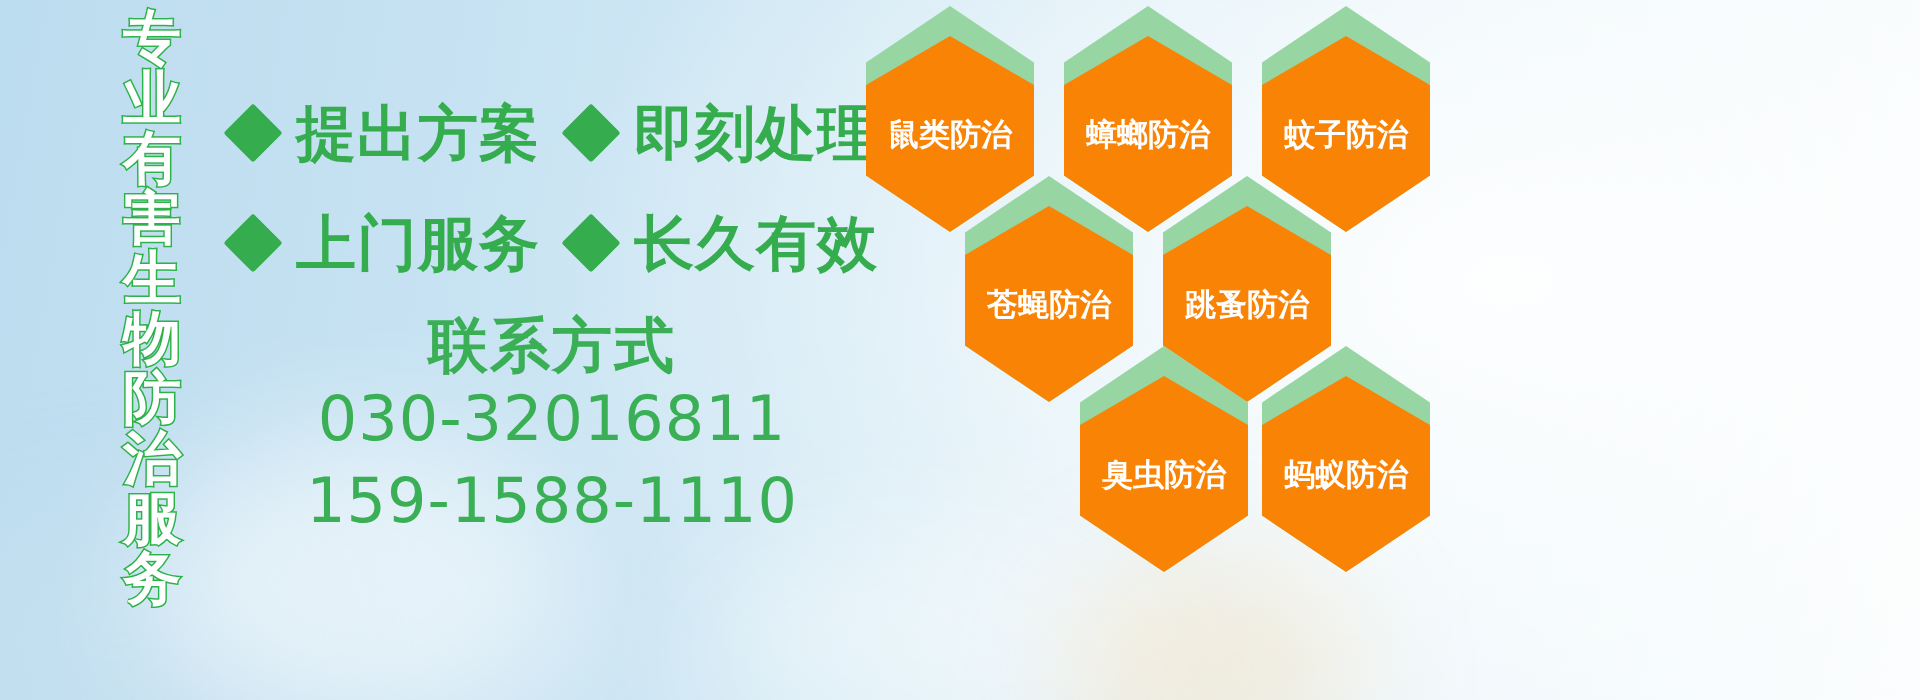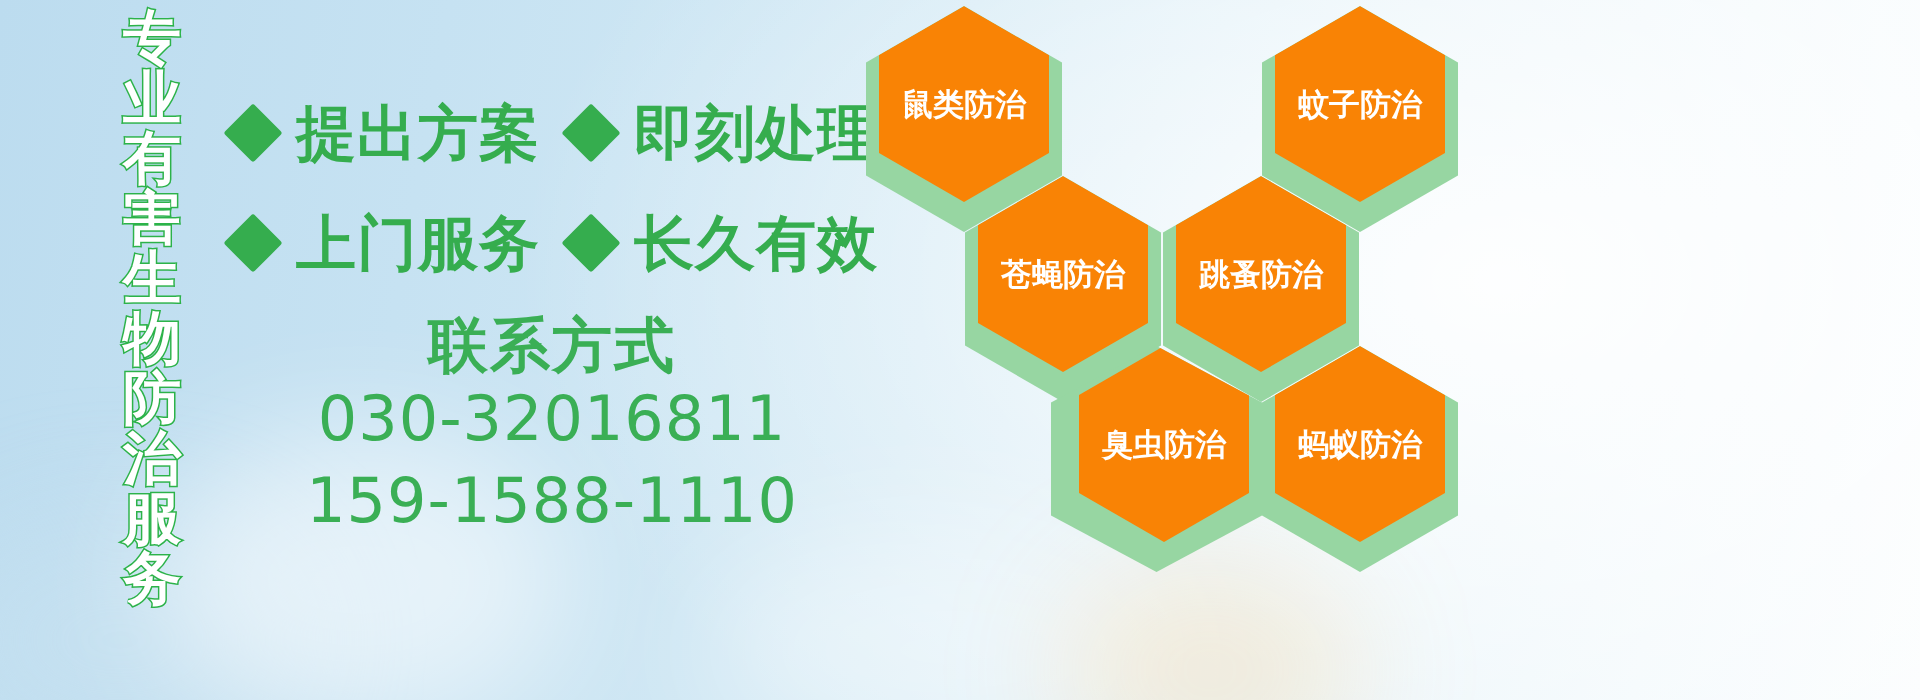--- a/index.html
+++ b/index.html
@@ -127,27 +127,27 @@
   
   #honeycomb {
     position: absolute;
     left: 860px;
     top: 0px;
     width: 620px;
     height: 700px;
   }
   .hex {
     position: absolute;
-    width: 196px;
+    width: 168px;
     height: 226px;
     -webkit-clip-path: polygon(50% 0%, 100% 25%, 100% 75%, 50% 100%, 0% 75%, 0% 25%);
     clip-path: polygon(50% 0%, 100% 25%, 100% 75%, 50% 100%, 0% 75%, 0% 25%);
     background: #97d6a2;
     display: flex;
-    align-items: flex-start;
+    align-items: flex-end;
     justify-content: center;
   }
   .hex-inner {
     width: 170px;
     height: 196px;
     -webkit-clip-path: polygon(50% 0%, 100% 25%, 100% 75%, 50% 100%, 0% 75%, 0% 25%);
     clip-path: polygon(50% 0%, 100% 25%, 100% 75%, 50% 100%, 0% 75%, 0% 25%);
     background: #f98305;
     display: flex;
     align-items: center;
@@ -222,41 +222,46 @@
   </div>
 
   <div id="honeycomb">
 
     <div class="hex" style="left:6px; top:6px;">
       <div class="hex-inner">
         <span class="hex-label">鼠类防治</span>
       </div>
     </div>
 
+    <div class="hex" style="left:204px; top:6px;">
+      <div class="hex-inner">
+        <span class="hex-label">蟑螂防治</span>
+      </div>
+    </div>
 
     <div class="hex" style="left:402px; top:6px;">
       <div class="hex-inner">
         <span class="hex-label">蚊子防治</span>
       </div>
     </div>
 
     <div class="hex" style="left:105px; top:176px;">
       <div class="hex-inner">
         <span class="hex-label">苍蝇防治</span>
       </div>
     </div>
 
     <div class="hex" style="left:303px; top:176px;">
       <div class="hex-inner">
         <span class="hex-label">跳蚤防治</span>
       </div>
     </div>
 
 
-    <div class="hex" style="left:191px; top:346px;padding-left:15px;">
+    <div class="hex" style="left:220px; top:346px;">
       <div class="hex-inner">
         <span class="hex-label">臭虫防治</span>
       </div>
     </div>
 
     <div class="hex" style="left:402px; top:346px;">
       <div class="hex-inner">
         <span class="hex-label">蚂蚁防治</span>
       </div>
     </div>

